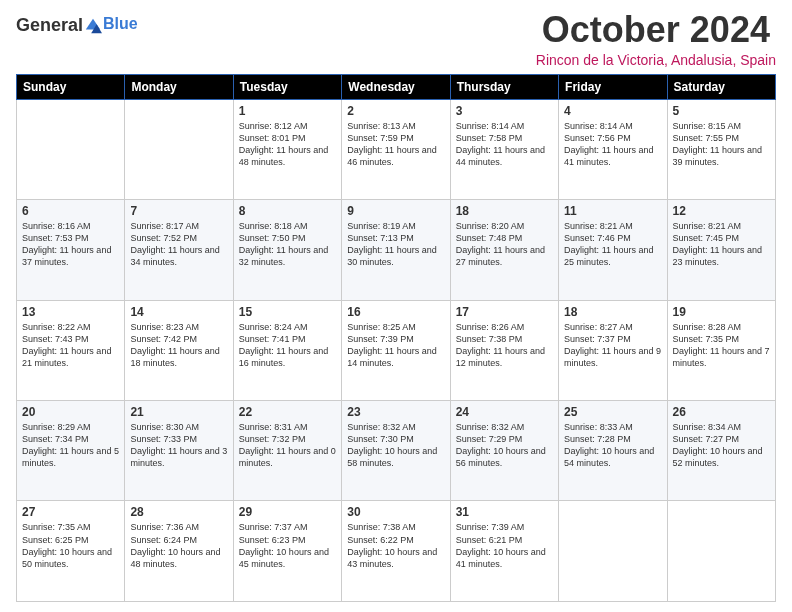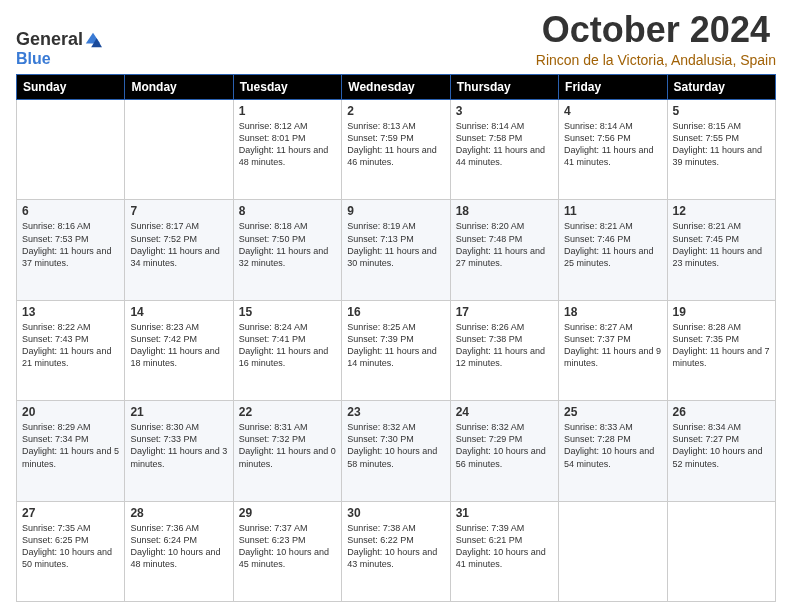--- a/index.html
+++ b/index.html
@@ -18,23 +18,23 @@
       flex-direction: column;
     }
     .header {
       display: flex;
       justify-content: space-between;
       align-items: flex-start;
       margin-bottom: 6px;
     }
     .logo {
       display: flex;
-      flex-direction: column;
+      flex-direction: row;
       align-items: flex-start;
-      margin-top: 19px;
+      margin-top: 5px;
     }
     .logo-text {
       display: flex;
       align-items: center;
     }
     .logo-general {
       font-size: 18px;
       font-weight: bold;
       color: #333;
     }
@@ -53,21 +53,21 @@
       text-align: center;
     }
     .month-title {
       font-size: 36px;
       font-weight: bold;
       color: #333;
       line-height: 1.1;
     }
     .location {
       font-size: 14px;
-      color: #a16207;
+      color: #be185d;
       margin-top: 2px;
     }
     .calendar {
       flex: 1;
       border: 1px solid #ccc;
       border-collapse: collapse;
       width: 100%;
       table-layout: fixed;
     }
     .calendar th {

